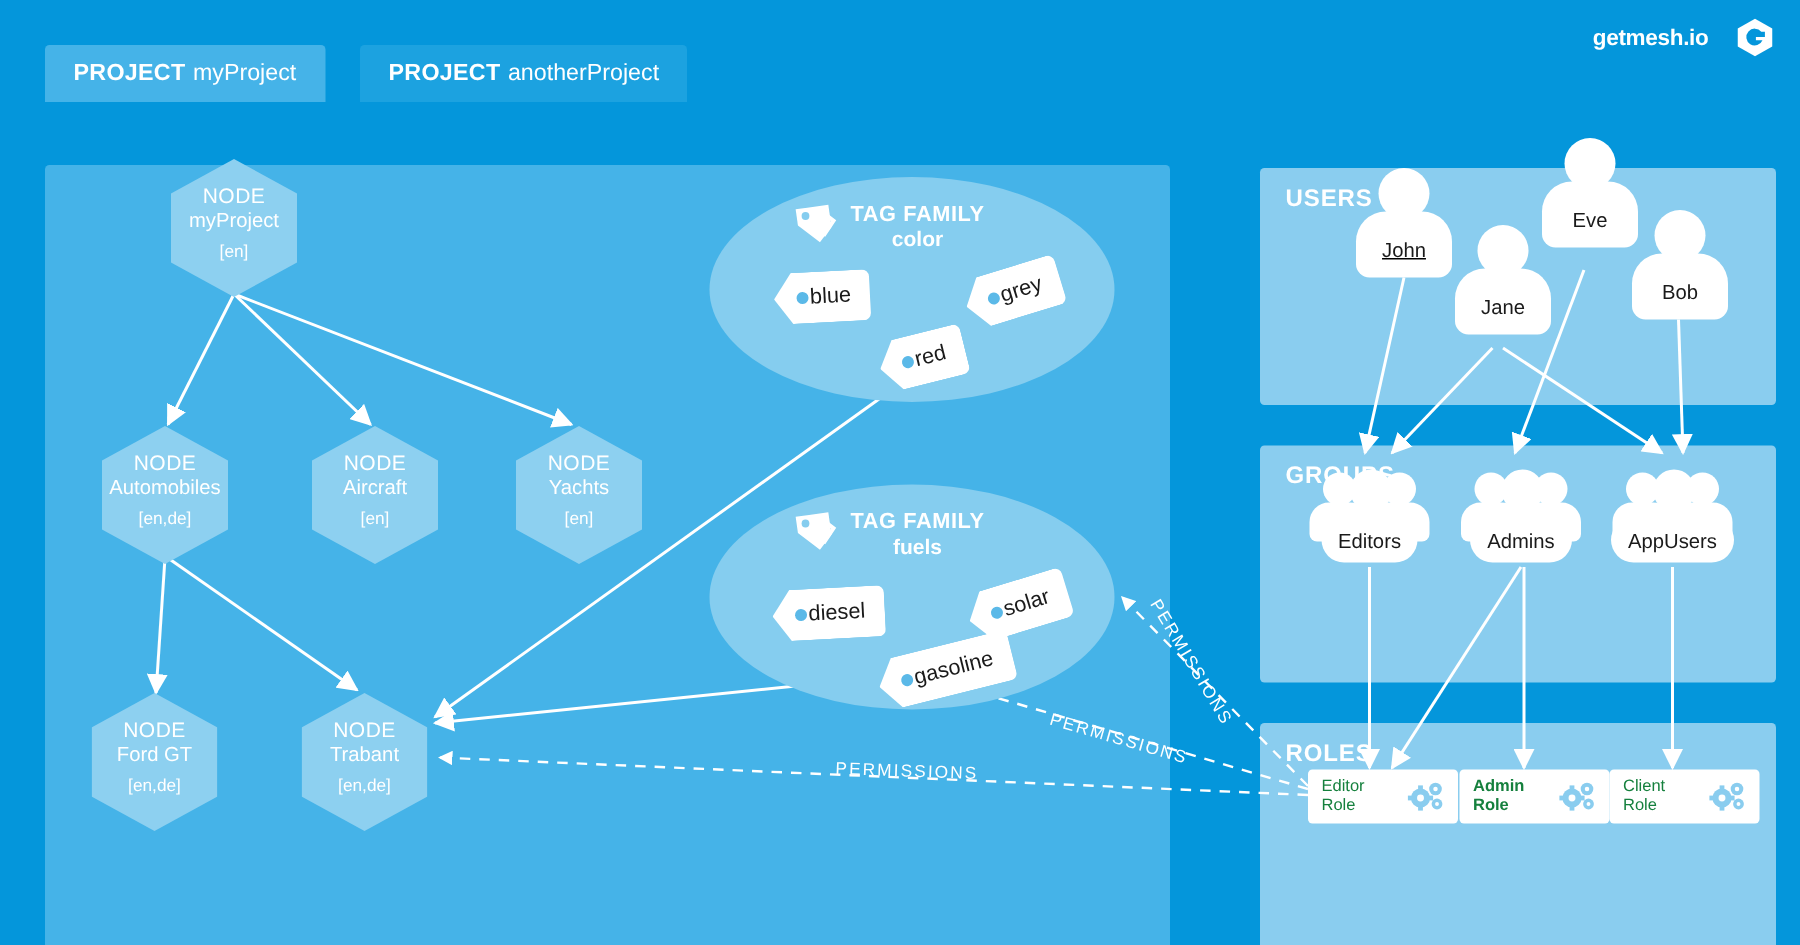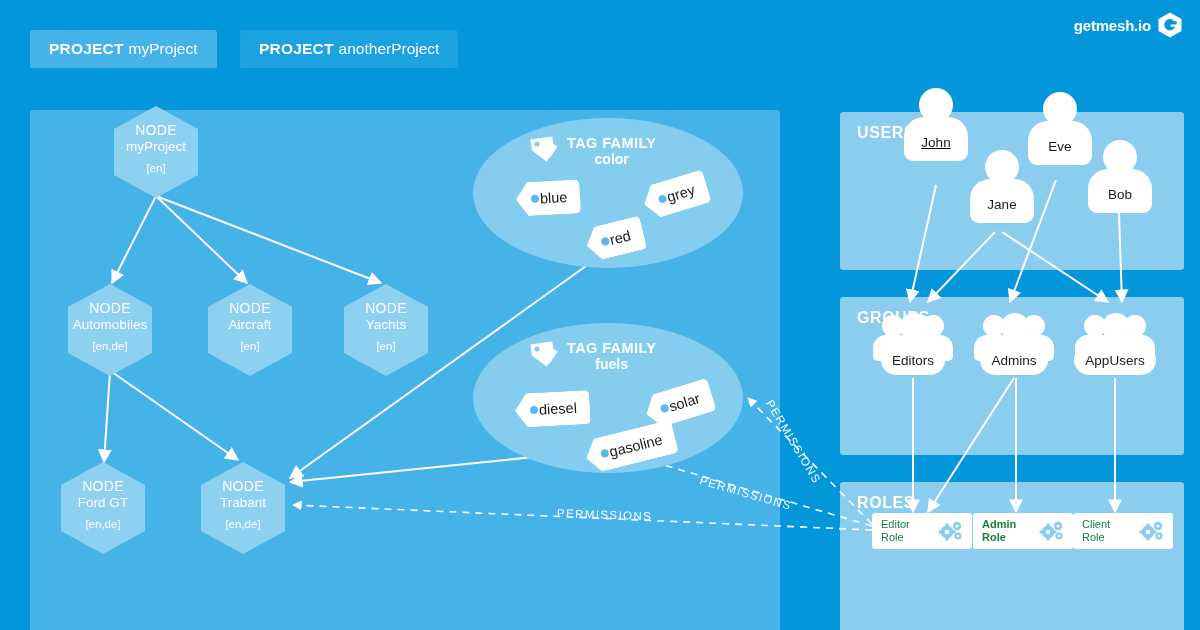--- a/index.html
+++ b/index.html
@@ -5,21 +5,21 @@
   * { box-sizing: border-box; margin:0; padding:0; }
   body {
     width:1200px; height:630px; overflow:hidden;
     background:#0496db;
     font-family:"Liberation Sans", sans-serif;
     position:relative;
   }
   #stage { position:absolute; inset:0; }
 
   
-  .logo { position:absolute; right:18px; top:12px; display:flex; align-items:center; gap:7px; }
+  .logo { position:absolute; right:18px; top:12px; display:flex; align-items:center; gap:19px; }
   .logo-text { color:#ffffff; font-size:15px; font-weight:bold; letter-spacing:-0.2px; }
   .logo-mark { width:24px; height:26px; }
 
   
   .tab {
     position:absolute; height:38px; display:flex; align-items:center;
     padding:0 19px; color:#ffffff; font-size:15.5px; white-space:nowrap;
     border-radius:3px 3px 0 0;
   }
   .tab b { font-weight:bold; margin-right:5px; letter-spacing:0.2px; }
@@ -294,21 +294,21 @@
   </div>
   <div class="tag" style="left:645px; top:387px; transform:rotate(-17deg);">
     <span class="hole"></span>
     <span>solar</span>
   </div>
   <div class="tag" style="left:585px; top:430px; transform:rotate(-14deg);">
     <span class="hole"></span>
     <span>gasoline</span>
   </div>
 
-  <div class="userfig" style="left:904px; top:88px;text-decoration:underline;">
+  <div class="userfig" style="left:904px; top:112px;text-decoration:underline;">
     <div class="uf-head"></div>
     <div class="uf-body">John</div>
   </div>
   <div class="userfig" style="left:1028px; top:92px;">
     <div class="uf-head"></div>
     <div class="uf-body">Eve</div>
   </div>
   <div class="userfig" style="left:970px; top:150px;">
     <div class="uf-head"></div>
     <div class="uf-body">Jane</div>

